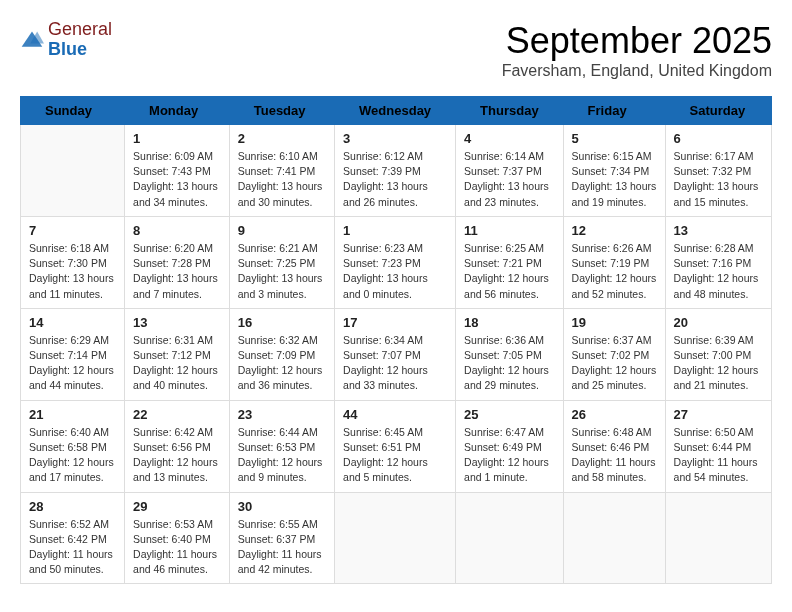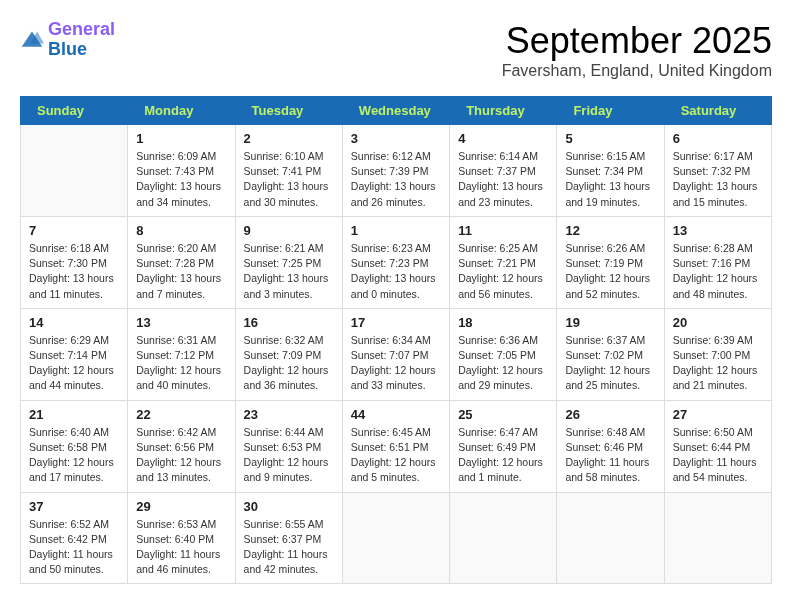--- a/index.html
+++ b/index.html
@@ -18,21 +18,21 @@
     }
     .logo {
       display: flex;
       align-items: center;
       gap: 4px;
     }
     .logo-text {
       font-size: 18px;
       line-height: 1.1;
     }
-    .logo-general { color: #8b5cf6; font-weight: bold; }
+    .logo-general { color: #7f1d1d; font-weight: normal; }
     .logo-blue { color: #1a6bb5; font-weight: bold; }
     .logo-icon {
       width: 24px;
       height: 24px;
     }
     .title-block {
       text-align: right;
     }
     .month-title {
       font-size: 36px;
@@ -44,23 +44,23 @@
       color: #444;
       margin-left: 48px;
     }
     .calendar {
       width: 100%;
       border-collapse: collapse;
       border: 1px solid #ccc;
     }
     .calendar th {
       background-color: #1a6bb5;
-      color: #bef264;
+      color: #000000;
       text-align: left;
-      padding: 6px 16px;
+      padding: 6px 24px;
       font-size: 13px;
       font-weight: bold;
       border: 1px solid #1a6bb5;
     }
     .calendar td {
       vertical-align: top;
       padding: 6px 8px;
       border: 1px solid #ddd;
       width: 107px;
       min-height: 80px;
@@ -229,21 +229,21 @@
           <span class="day-num">26</span>
           <div class="day-info">Sunrise: 6:48 AM<br>Sunset: 6:46 PM<br>Daylight: 11 hours<br>and 58 minutes.</div>
         </td>
         <td>
           <span class="day-num">27</span>
           <div class="day-info">Sunrise: 6:50 AM<br>Sunset: 6:44 PM<br>Daylight: 11 hours<br>and 54 minutes.</div>
         </td>
       </tr>
       <tr>
         <td>
-          <span class="day-num">37</span>
+          <span class="day-num">28</span>
           <div class="day-info">Sunrise: 6:52 AM<br>Sunset: 6:42 PM<br>Daylight: 11 hours<br>and 50 minutes.</div>
         </td>
         <td>
           <span class="day-num">29</span>
           <div class="day-info">Sunrise: 6:53 AM<br>Sunset: 6:40 PM<br>Daylight: 11 hours<br>and 46 minutes.</div>
         </td>
         <td>
           <span class="day-num">30</span>
           <div class="day-info">Sunrise: 6:55 AM<br>Sunset: 6:37 PM<br>Daylight: 11 hours<br>and 42 minutes.</div>
         </td>

